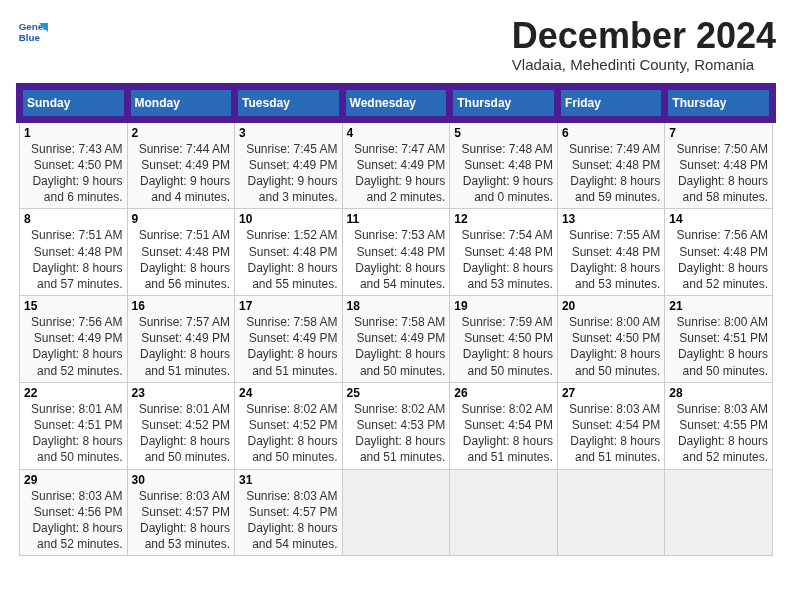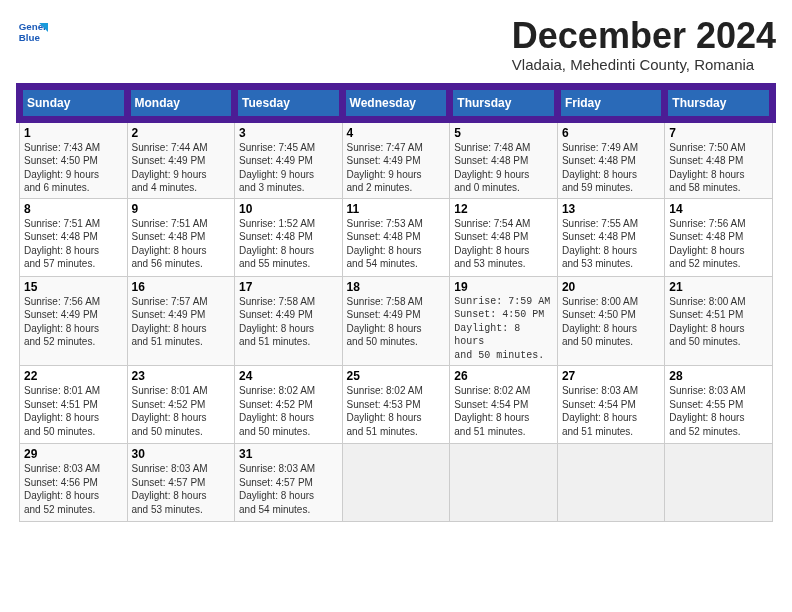--- a/index.html
+++ b/index.html
@@ -64,23 +64,24 @@
     tbody tr:nth-child(even) td {
       background-color: #ffffff;
     }
     .day-num {
       font-weight: bold;
       font-size: 12px;
       display: block;
       margin-bottom: 1px;
     }
     .day-info {
-      font-size: 10px;
+      font-size: 12px;
       color: #333;
       line-height: 1.35;
+      text-align: right;
     }
     td.empty {
       background: #f0f0f0 !important;
     }
   </style>
 </head>
 <body>
 
 <div class="header-area">
   <div class="logo">
@@ -236,21 +237,21 @@
         </td>
         <td>
           <span class="day-num">18</span>
           <div class="day-info" style="white-space: pre-line;">Sunrise: 7:58 AM
 Sunset: 4:49 PM
 Daylight: 8 hours
 and 50 minutes.</div>
         </td>
         <td>
           <span class="day-num">19</span>
-          <div class="day-info" style="white-space: pre-line; font-family: Liberation Mono, monospace;">Sunrise: 7:59 AM
+          <div class="day-info" style="white-space: pre-line;">Sunrise: 7:59 AM
 Sunset: 4:50 PM
 Daylight: 8 hours
 and 50 minutes.</div>
         </td>
         <td>
           <span class="day-num">20</span>
           <div class="day-info" style="white-space: pre-line;">Sunrise: 8:00 AM
 Sunset: 4:50 PM
 Daylight: 8 hours
 and 50 minutes.</div>

